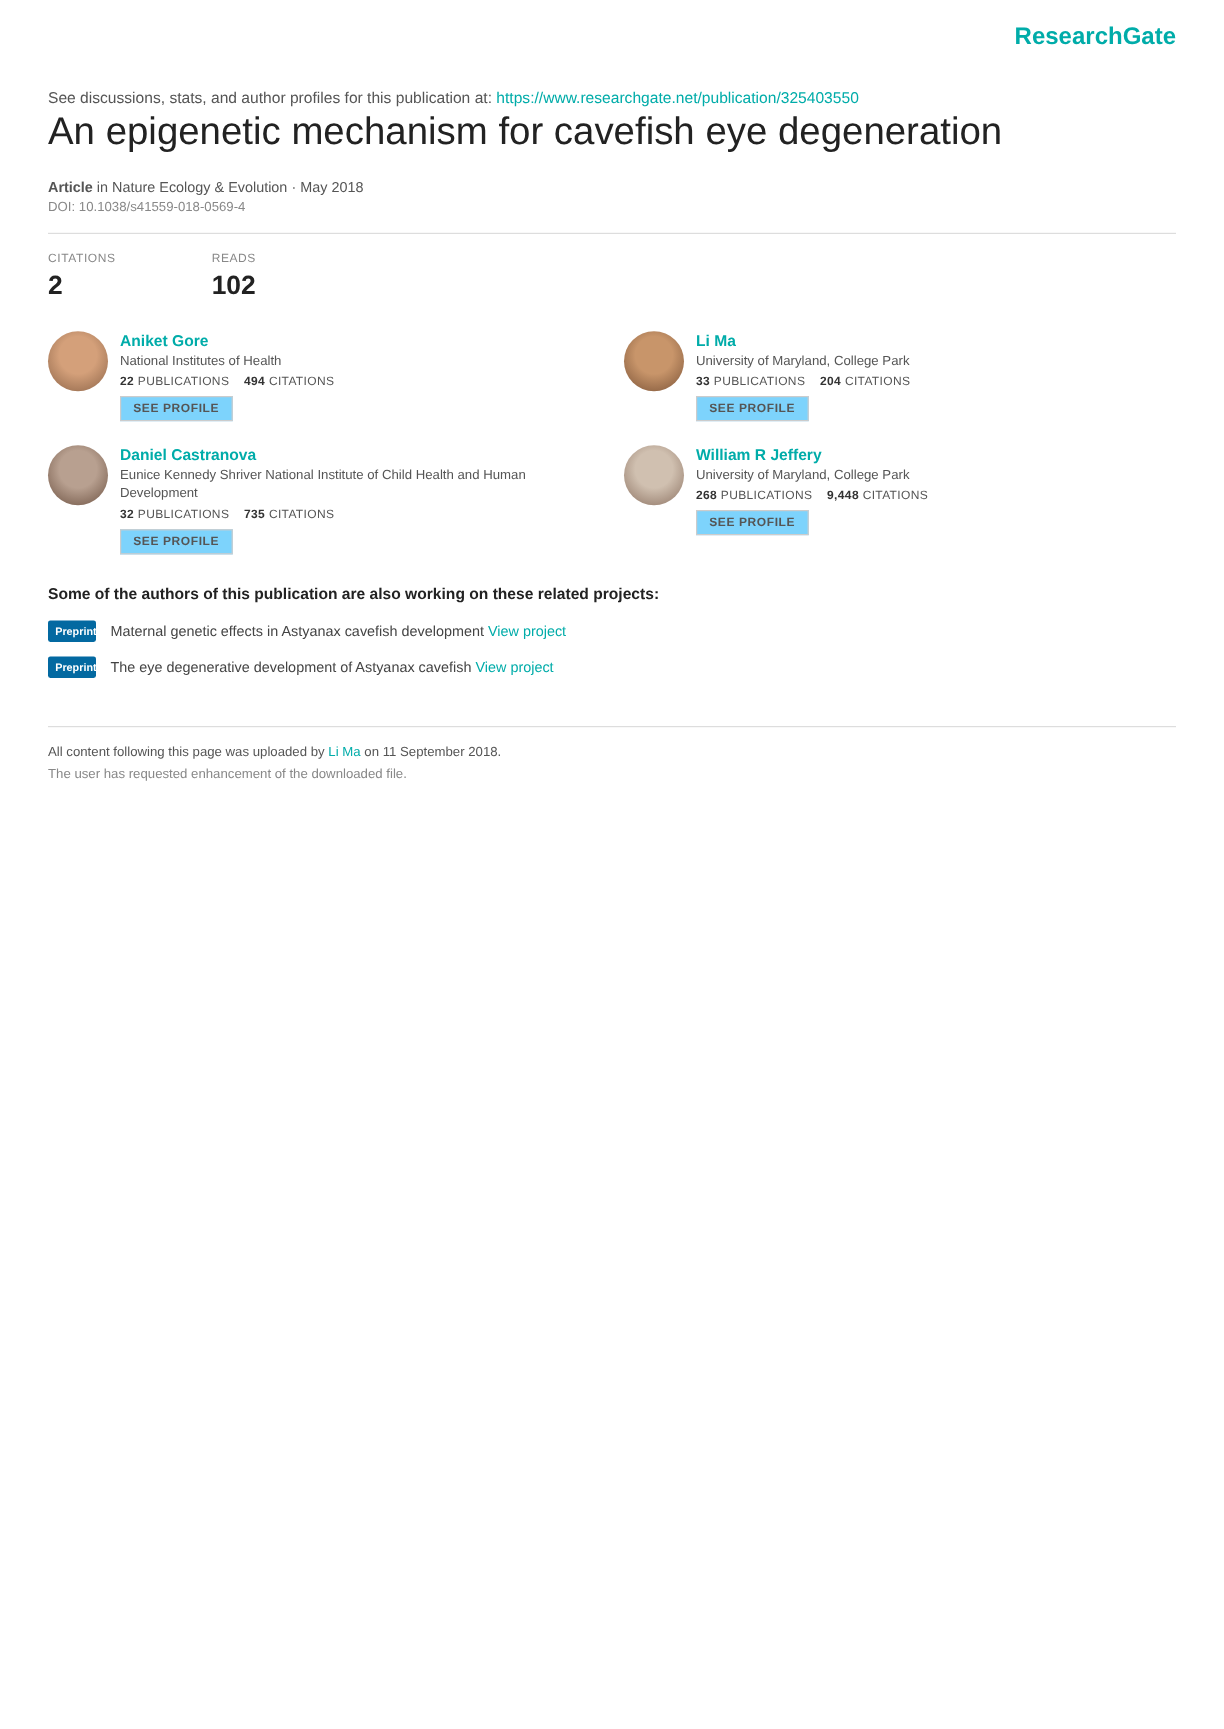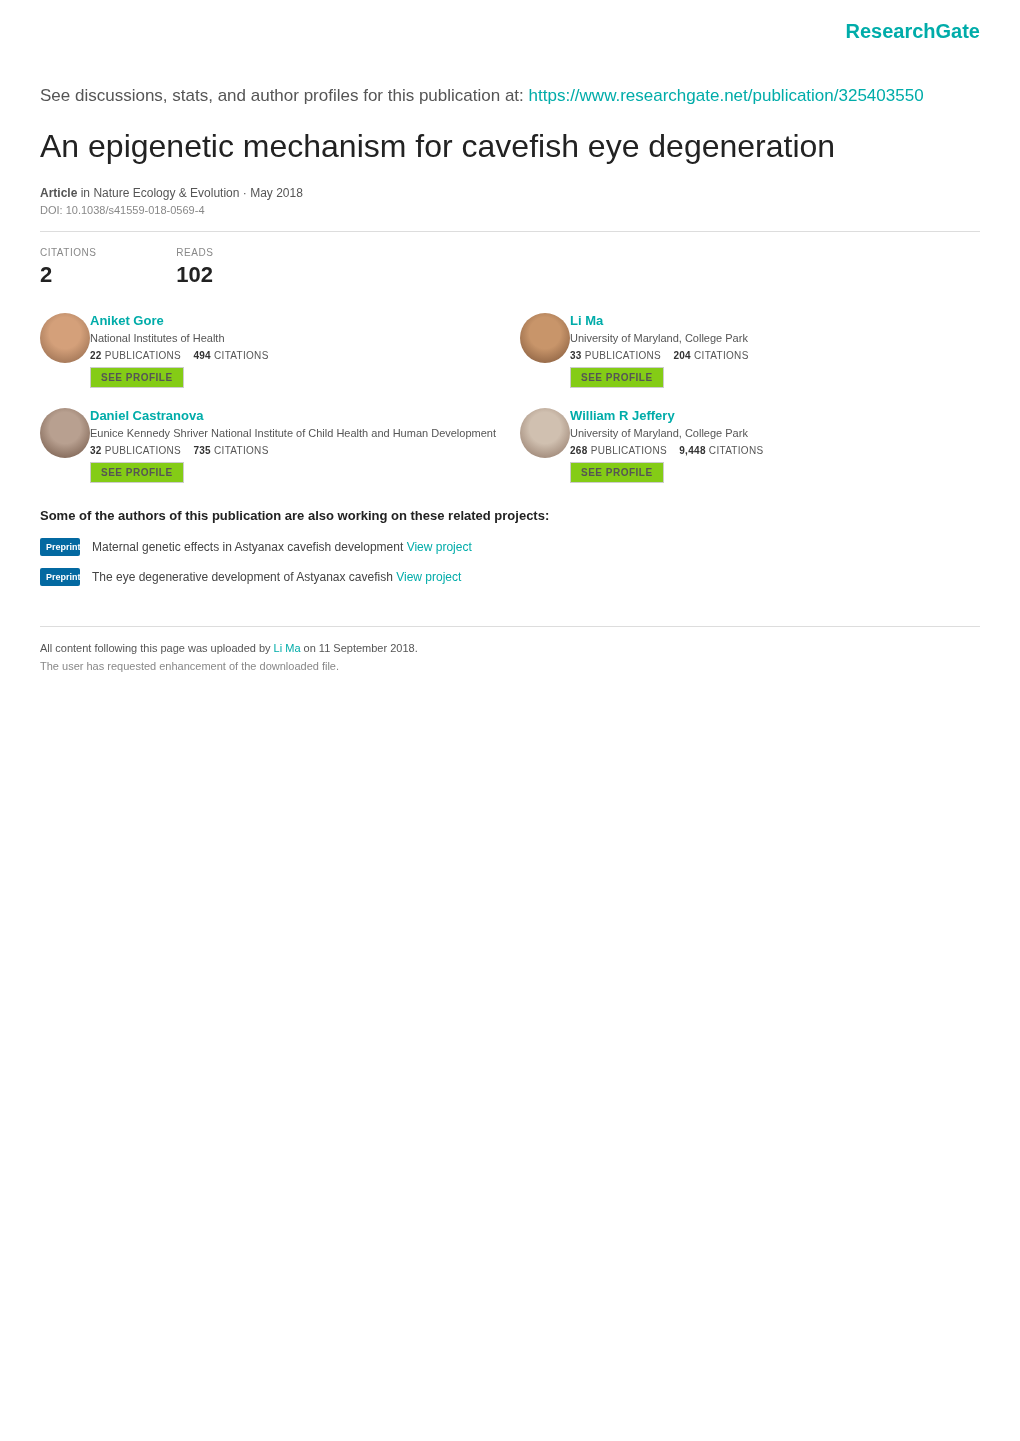--- a/index.html
+++ b/index.html
@@ -6,38 +6,37 @@
     body {
       font-family: Arial, sans-serif;
       background: #fff;
       color: #333;
       font-size: 13px;
       padding: 0;
     }
     .page-container {
       max-width: 1020px;
       margin: 0 auto;
-      padding: 36px 40px 60px 40px;
+      padding: 24px 40px 60px 40px;
       position: relative;
     }
     .header-logo {
       position: absolute;
       top: 20px;
       right: 40px;
     }
     .logo-text {
       font-size: 20px;
       color: #00aca9;
       font-weight: bold;
     }
     .top-link {
-      font-size: 17px;
+      font-size: 13px;
       color: #555;
       margin-top: 50px;
-      margin-bottom: 20px;
     }
     .top-link a {
       color: #00aca9;
       text-decoration: none;
     }
     .main-title {
       font-size: 32px;
       font-weight: 300;
       color: #222;
       margin-bottom: 18px;
@@ -91,20 +90,21 @@
       margin-bottom: 25px;
     }
     .author-card {
       display: flex;
       flex-direction: column;
       gap: 6px;
     }
     .author-top {
       display: flex;
       align-items: flex-start;
+      gap: 10px;
     }
     .author-avatar {
       width: 50px;
       height: 50px;
       border-radius: 50%;
       background: #ccc;
       flex-shrink: 0;
       overflow: hidden;
       display: flex;
       align-items: center;
@@ -148,21 +148,21 @@
     }
     .see-profile-btn {
       display: inline-block;
       border: 1px solid #ccc;
       padding: 4px 10px;
       font-size: 10px;
       color: #555;
       text-transform: uppercase;
       letter-spacing: 0.5px;
       cursor: pointer;
-      background: #84cc16;
+      background: #7dd3fc;
       width: fit-content;
       font-weight: bold;
     }
     .related-projects-heading {
       font-size: 13px;
       font-weight: bold;
       color: #222;
       margin-bottom: 15px;
     }
     .project-item {

